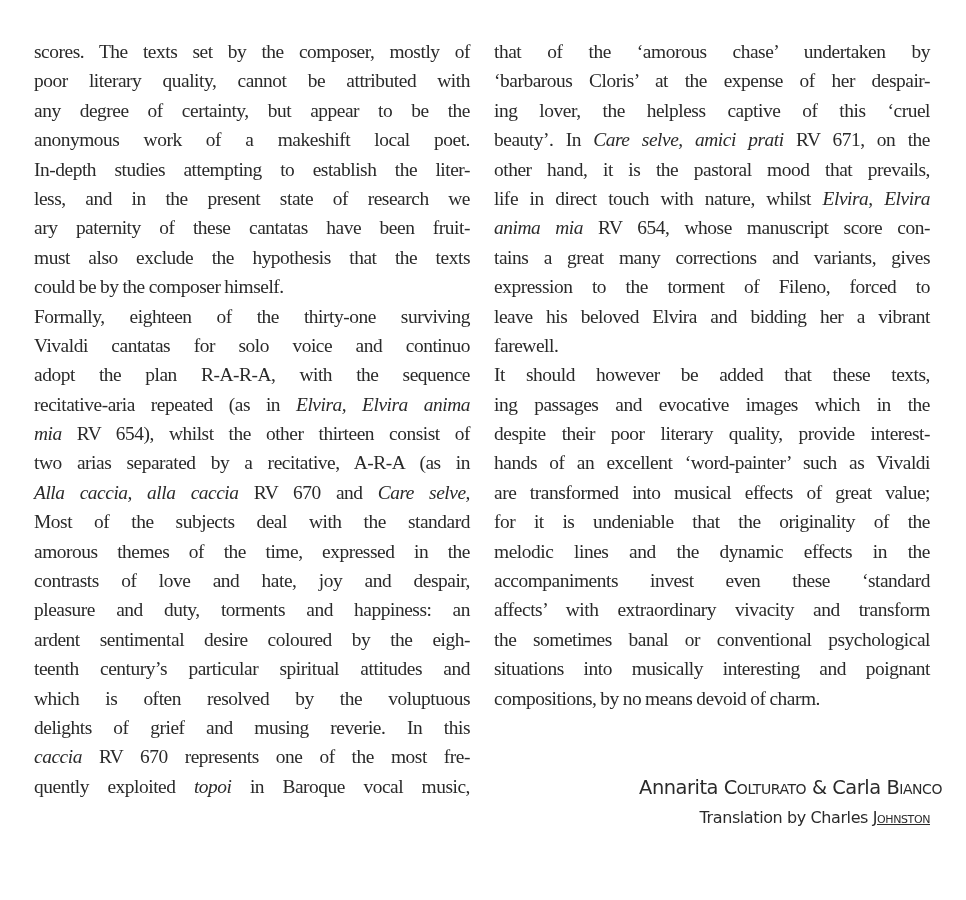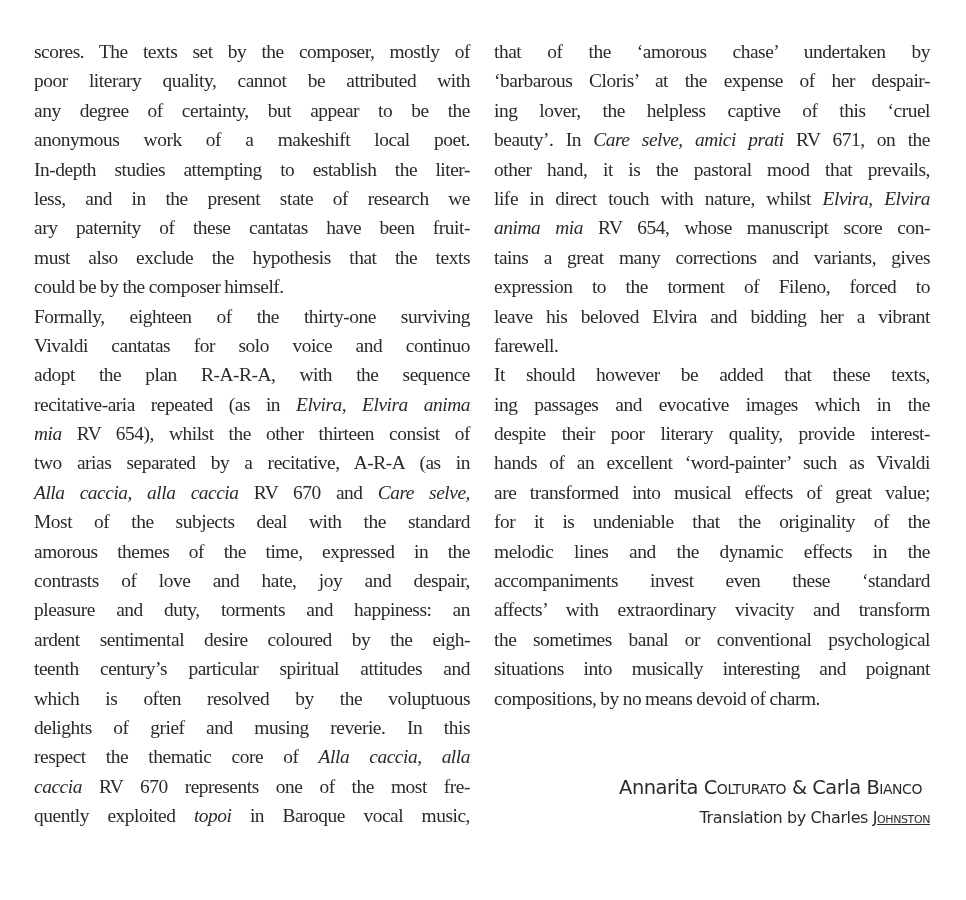--- a/index.html
+++ b/index.html
@@ -34,21 +34,21 @@
       height: 29.4px;
       overflow: visible;
       font-family: Liberation Serif, serif;
     }
     .line.last {
       text-align-last: left;
     }
     .line i { font-style: italic; }
     .signature {
       position: absolute;
-      right: 44px;
+      right: 24px;
       top: 776px;
       text-align: left;
       font-size: 19.4px;
       letter-spacing: -0.45px;
     }
     .signature .sc {
       font-variant: small-caps;
     }
     .translation {
       position: absolute;
@@ -91,21 +91,20 @@
     <span class="line"><span>two arias separated by a recitative, A-R-A (as in</span></span>
     <span class="line"><i>Alla caccia, alla caccia</i><span> RV 670 and </span><i>Care selve,</i></span>
     <span class="line"><span>Most of the subjects deal with the standard</span></span>
     <span class="line"><span>amorous themes of the time, expressed in the</span></span>
     <span class="line"><span>contrasts of love and hate, joy and despair,</span></span>
     <span class="line"><span>pleasure and duty, torments and happiness: an</span></span>
     <span class="line"><span>ardent sentimental desire coloured by the eigh-</span></span>
     <span class="line"><span>teenth century’s particular spiritual attitudes and</span></span>
     <span class="line"><span>which is often resolved by the voluptuous</span></span>
     <span class="line"><span>delights of grief and musing reverie. In this</span></span>
-    <span class="line"><span>respect the thematic core of </span><i>Alla caccia, alla</i></span>
     <span class="line"><i>caccia</i><span> RV 670 represents one of the most fre-</span></span>
     <span class="line"><span>quently exploited </span><i>topoi</i><span> in Baroque vocal music,</span></span>
   </div>
 <div class="column col-right" id="right-col">
     <span class="line"><span>that of the ‘amorous chase’ undertaken by</span></span>
     <span class="line"><span>‘barbarous Cloris’ at the expense of her despair-</span></span>
     <span class="line"><span>ing lover, the helpless captive of this ‘cruel</span></span>
     <span class="line"><span>beauty’. In </span><i>Care selve, amici prati</i><span> RV 671, on the</span></span>
     <span class="line"><span>other hand, it is the pastoral mood that prevails,</span></span>
     <span class="line"><span>life in direct touch with nature, whilst </span><i>Elvira, Elvira</i></span>

